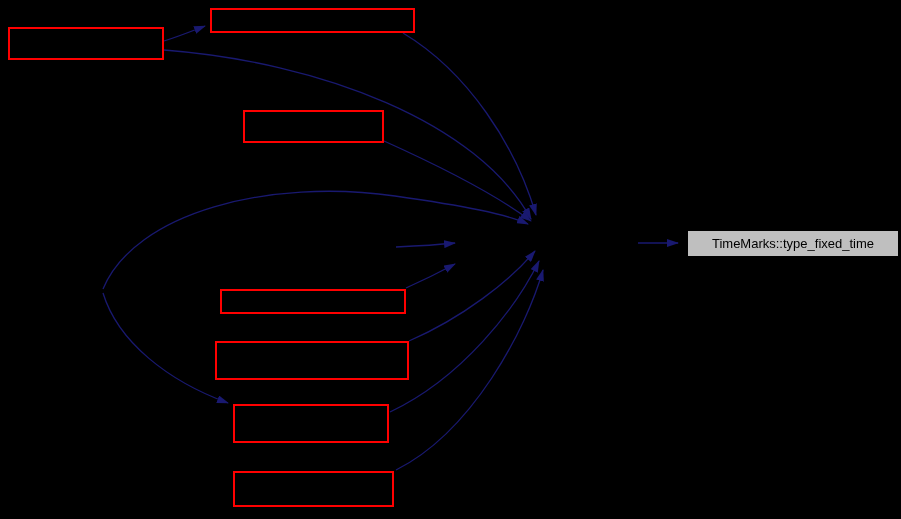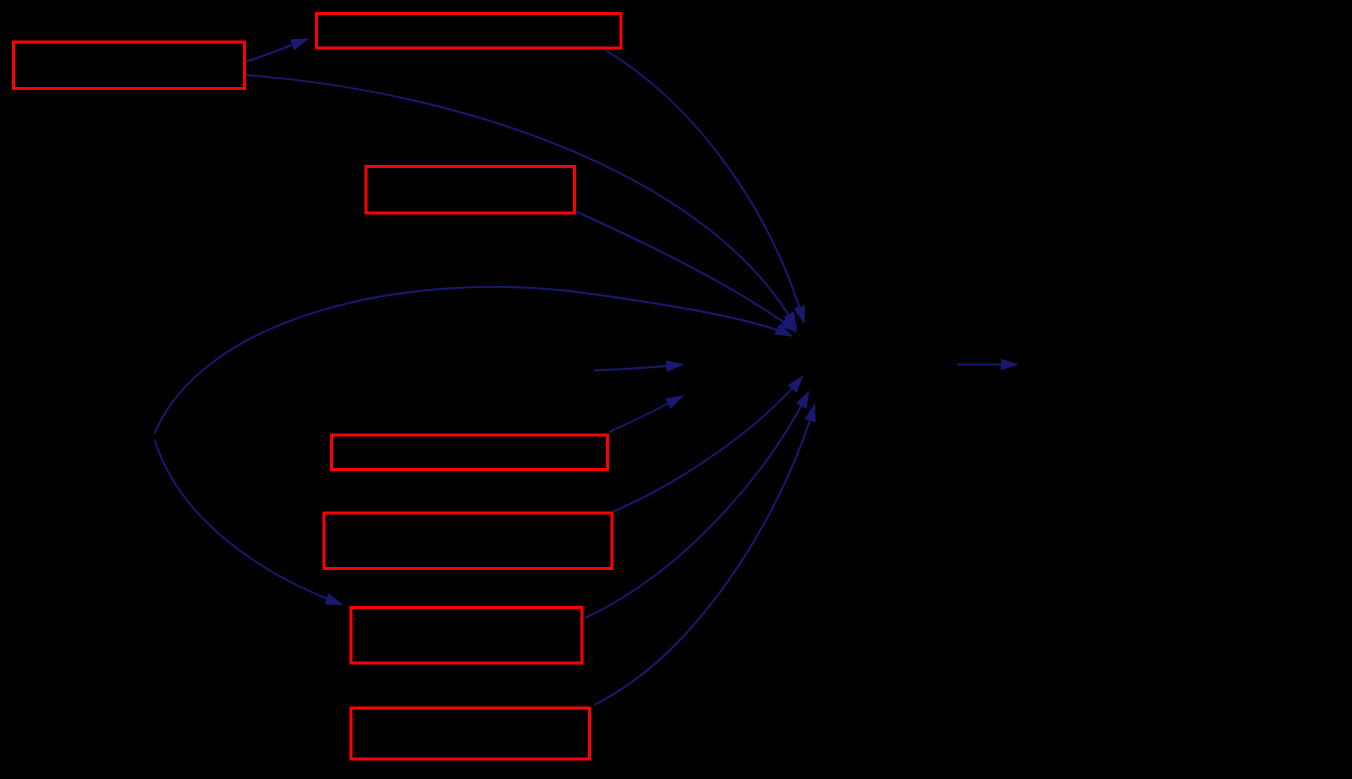--- a/index.html
+++ b/index.html
@@ -60,13 +60,16 @@
   <div id="nodes">
       <div class="node" style="left: 8px; top: 27px; width: 156px; height: 33px; border-color: rgb(255, 0, 0); background: rgb(0, 0, 0);"></div>
       <div class="node" style="left: 210px; top: 8px; width: 205px; height: 25px; border-color: rgb(255, 0, 0); background: rgb(0, 0, 0);"></div>
       <div class="node" style="left: 243px; top: 110px; width: 141px; height: 33px; border-color: rgb(255, 0, 0); background: rgb(0, 0, 0);"></div>
       <div class="node" style="left: 220px; top: 289px; width: 186px; height: 25px; border-color: rgb(255, 0, 0); background: rgb(0, 0, 0);"></div>
       <div class="node" style="left: 215px; top: 341px; width: 194px; height: 39px; border-color: rgb(255, 0, 0); background: rgb(0, 0, 0);"></div>
       <div class="node" style="left: 233px; top: 404px; width: 156px; height: 39px; border-color: rgb(255, 0, 0); background: rgb(0, 0, 0);"></div>
       <div class="node" style="left: 233px; top: 471px; width: 161px; height: 36px; border-color: rgb(255, 0, 0); background: rgb(0, 0, 0);"></div>
     </div>
 
+  <div id="focus" style="left: 688px; top: 231px; width: 210px; height: 25px; background: rgb(191, 191, 191); color: rgb(0, 0, 0);">
+    <span>TimeMarks::type_fixed_time</span>
+  </div>
 </div>
 
 </body></html>

